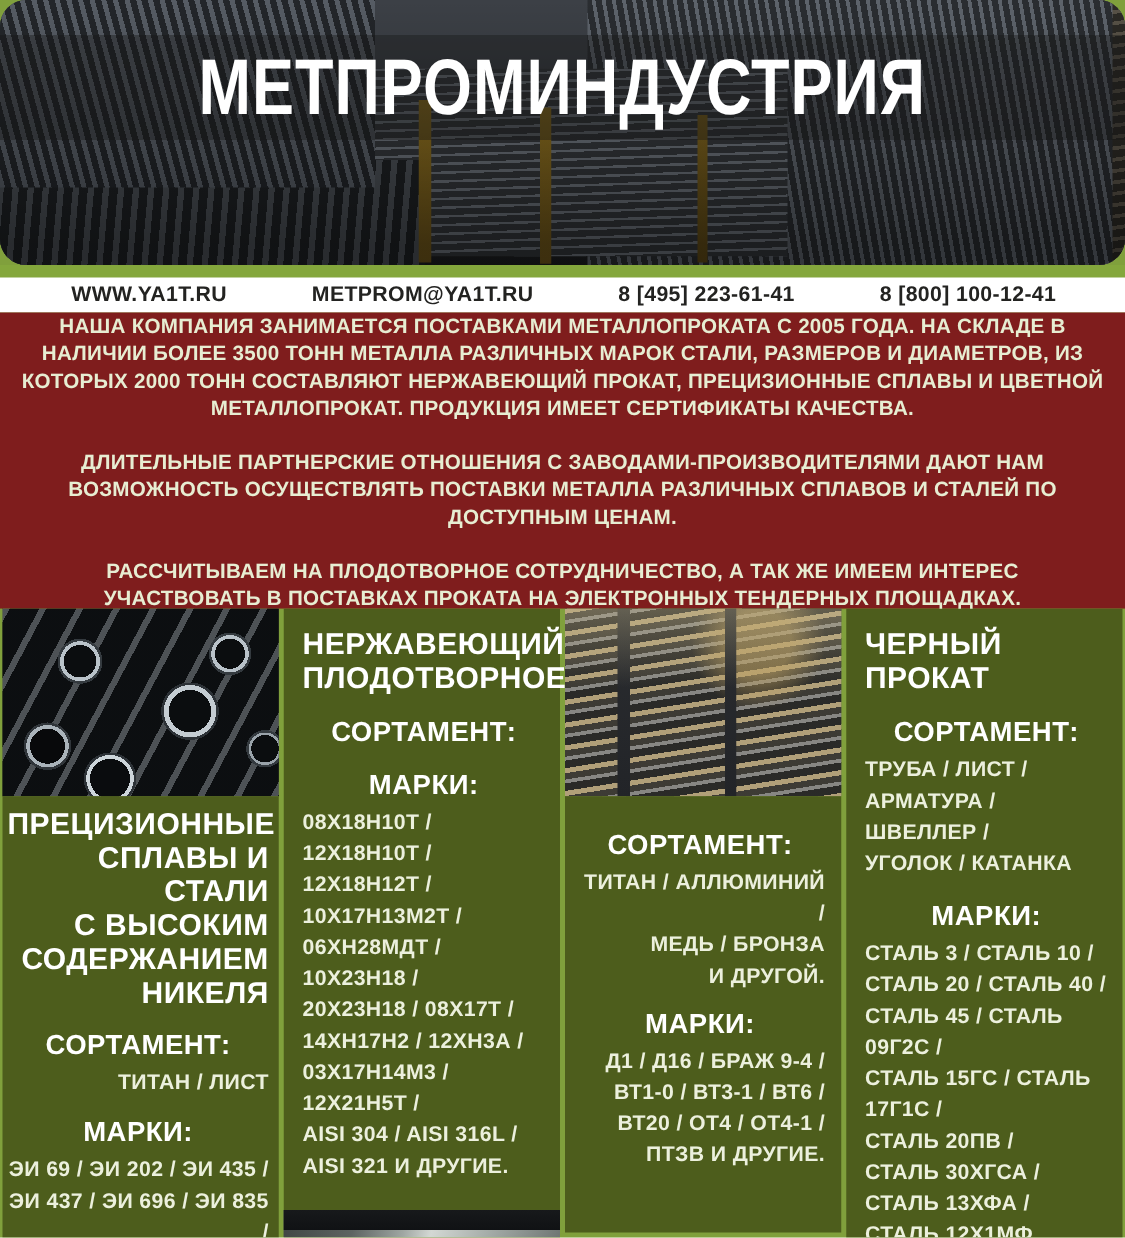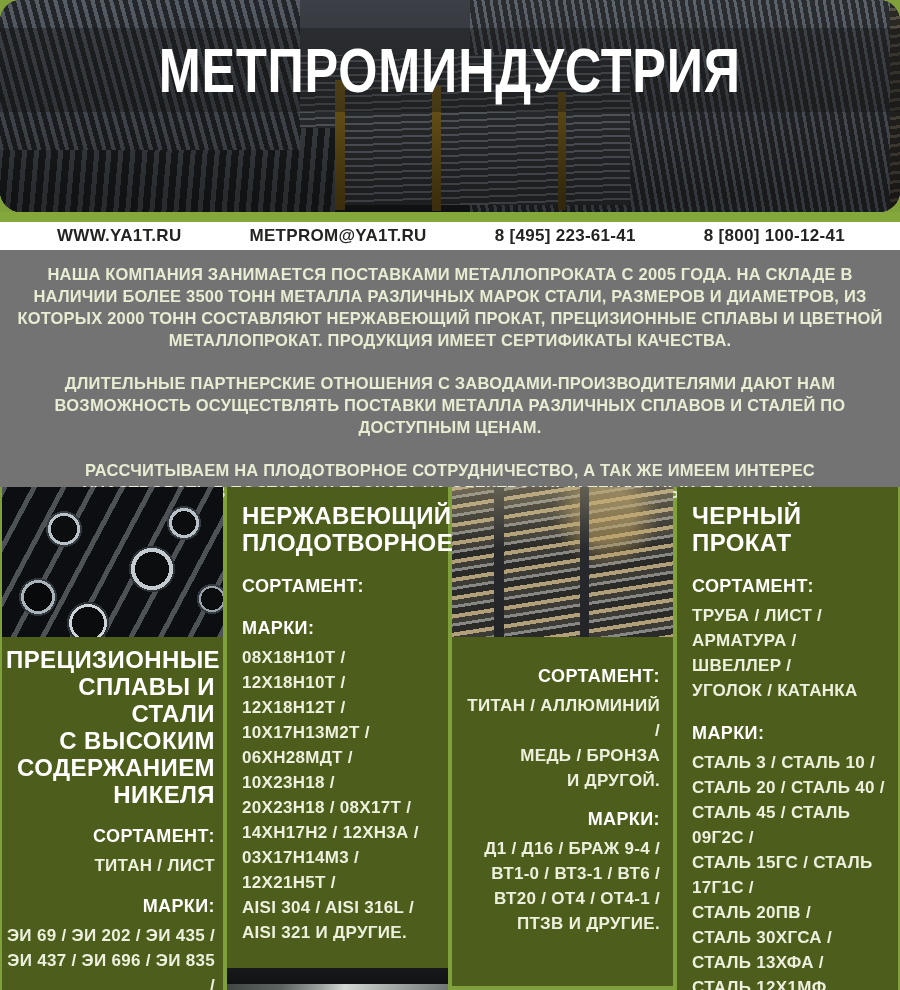--- a/index.html
+++ b/index.html
@@ -53,22 +53,22 @@
   .contactbar{
     width:900px;height:28px;background:#ffffff;
     display:flex;align-items:center;justify-content:space-between;
     box-sizing:border-box;padding:0 55px 0 57px;
   }
   .contactbar span{
     color:#232321;font-weight:700;font-size:17px;letter-spacing:0.3px;white-space:nowrap;
   }
   
   .intro{
-    width:900px;height:237px;background:#737373;box-sizing:border-box;
-    padding-top:13px;text-align:center;
+    width:900px;height:237px;background:#7f1d1d;box-sizing:border-box;
+    text-align:center;
   }
   .intro p{
     margin:0 auto 21px auto;color:#e7edd2;font-weight:700;
     font-size:16.5px;line-height:22px;letter-spacing:0.2px;
   }
   .intro p.p1{max-width:872px;}
   .intro p.p2{max-width:820px;}
   .intro p.p3{max-width:772px;}
   
   .grid{
@@ -78,22 +78,22 @@
   .col{flex:1 1 0;display:flex;flex-direction:column;min-width:0;}
   .panel{
     background:#4d5d1c;color:#e9edda;box-sizing:border-box;flex:1 1 auto;
   }
   .panel.pad-b{margin-bottom:4px;}
   .panel h2{
     margin:0;color:#ffffff;font-size:24px;line-height:27px;font-weight:700;
     letter-spacing:0.4px;white-space:pre-line;
   }
   .panel h3{
-    margin:18px 0 5px 0;color:#ffffff;font-size:18px;line-height:24px;
-    font-weight:700;letter-spacing:0.4px;
+    margin:18px 0 5px 0;color:#ffffff;font-size:22px;line-height:24px;
+    font-weight:700;letter-spacing:0.4px;text-align:center;
   }
   .panel .list{
     font-size:17px;line-height:25px;font-weight:700;letter-spacing:0.3px;
     white-space:pre-line;color:#ecf0dd;
   }
   .txt-right{text-align:right;}
   .p-precision{padding:9px 8px 0 4px;}
   .p-stainless{padding:15px 12px 0 15px;}
   .p-nonferrous{padding:13px 13px 0 8px;}
   .p-ferrous{padding:15px 12px 0 15px;}

